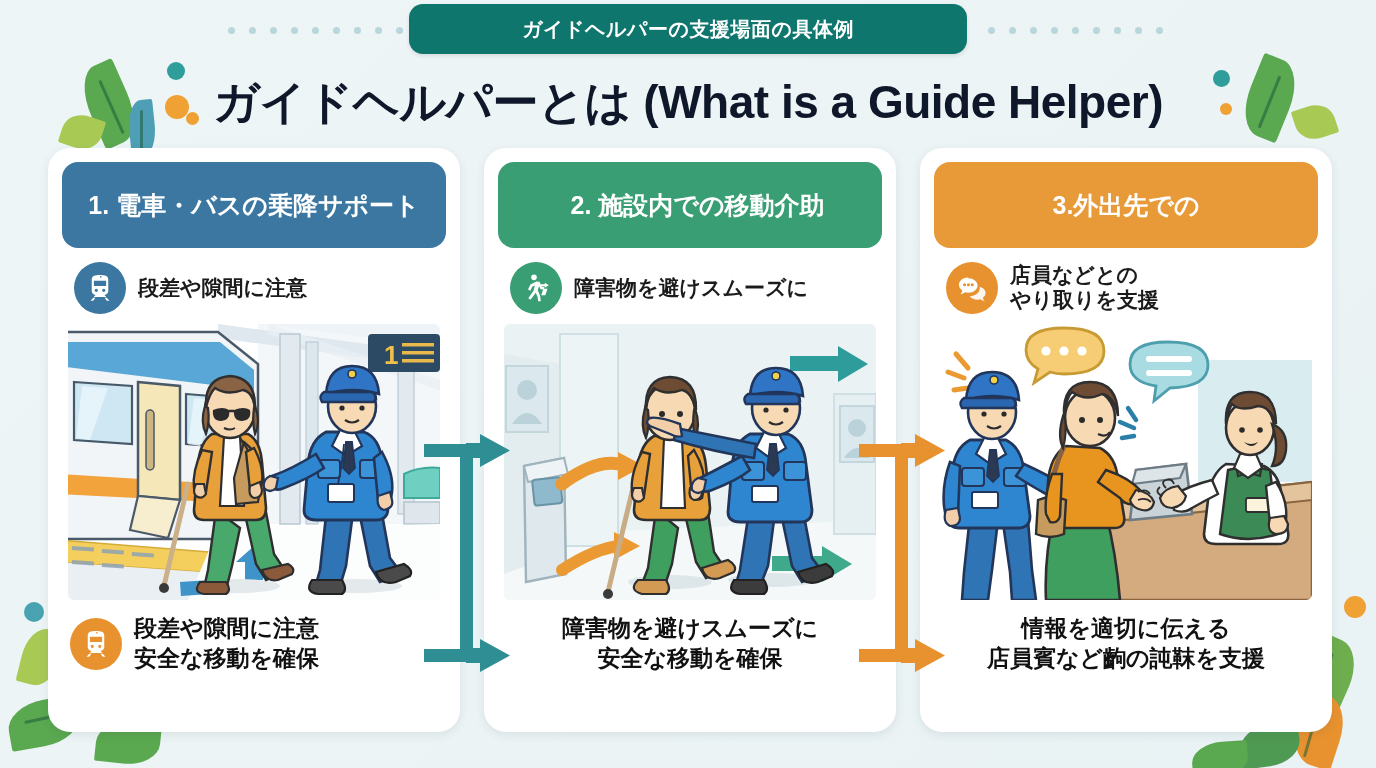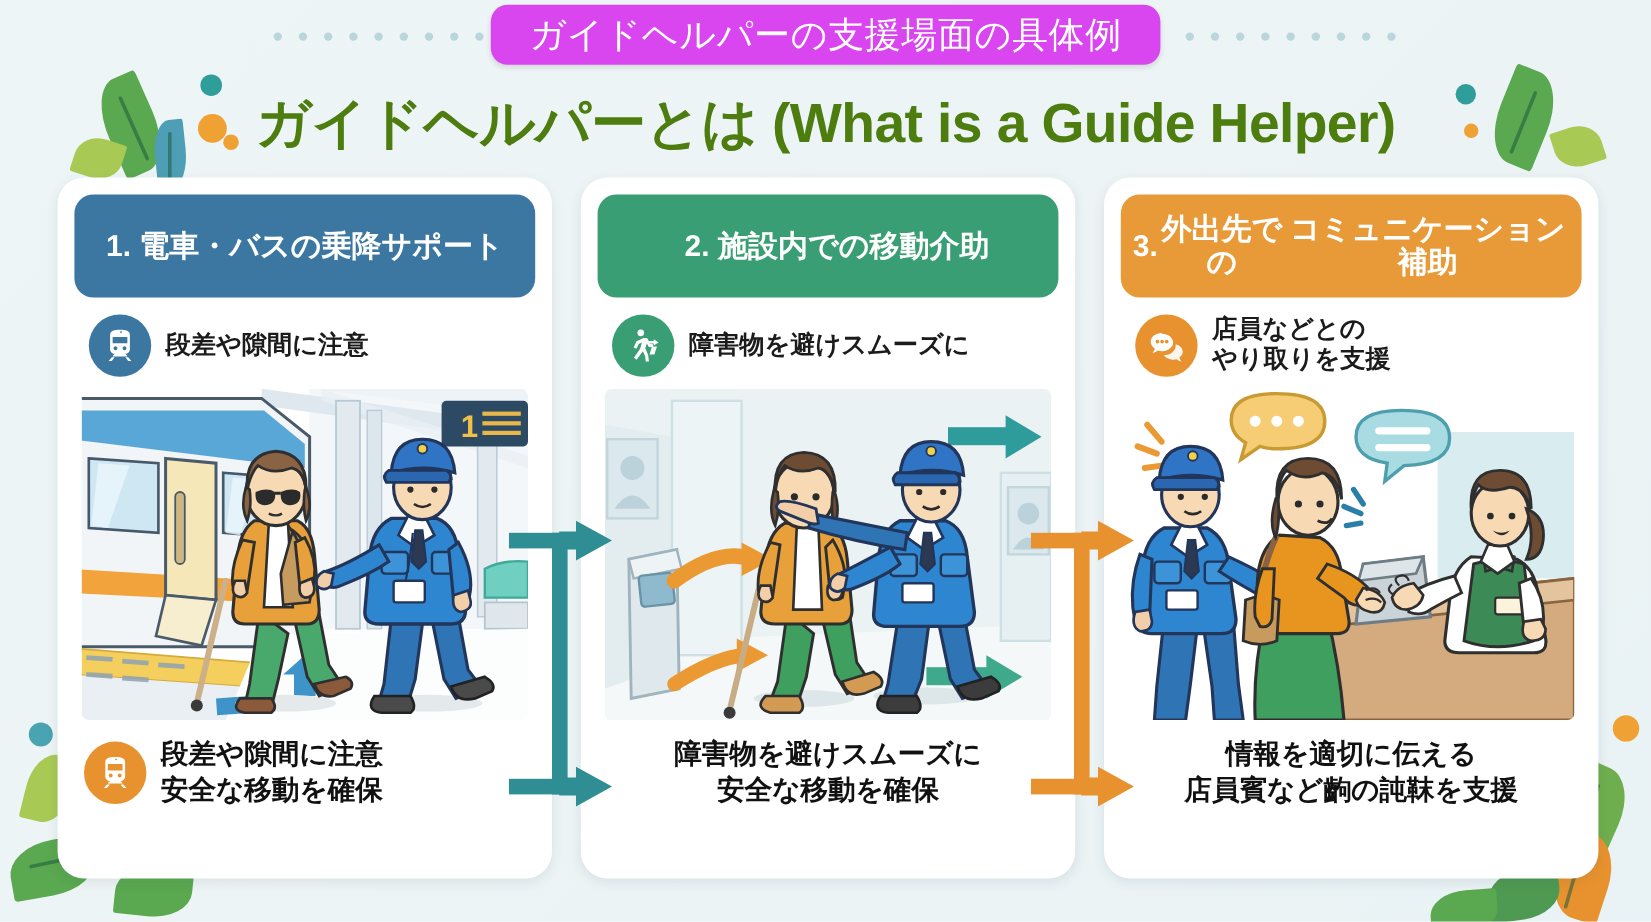--- a/index.html
+++ b/index.html
@@ -22,44 +22,44 @@
     position: absolute;
     background: rgba(30,90,60,.55);
     border-radius: 2px;
   }
 
   
   .badge {
     position: absolute;
     left: 409px; top: 4px;
     width: 558px; height: 50px;
-    background: #d946ef;
+    background: #0f766e;
     border-radius: 14px;
     display: flex; align-items: center; justify-content: center;
     color: #ffffff;
-    font-size: 30px; font-weight: normal;
+    font-size: 20px; font-weight: bold;
     letter-spacing: .5px;
     box-shadow: 0 2px 4px rgba(0,0,0,.10);
   }
   .dotline { position: absolute; top: 27px; display: flex; gap: 14px; }
   .dotline span {
     width: 7px; height: 7px; border-radius: 50%;
     background: #b9d6dc; display: block;
   }
   .dotline.left { left: 228px; }
   .dotline.right { left: 988px; }
 
   
   .title {
     position: absolute;
     left: 0; right: 0; top: 72px;
     text-align: center;
     font-size: 46px;
     font-weight: bold;
-    color: #4d7c0f;
+    color: #0f172a;
     letter-spacing: -.5px;
     white-space: nowrap;
   }
 
   
   .cards {
     position: absolute;
     left: 48px; top: 148px;
     width: 1284px; height: 584px;
     display: flex;
@@ -477,21 +477,20 @@
         <div>安全な移動を確保</div>
       </div>
     </div>
   </div>
 
   <div class="card">
     <div class="card-head c3">
       <span class="head-num">3.</span>
       <span class="head-stack">
         <span>外出先での</span>
-        <span>コミュニケーション補助</span>
       </span>
     </div>
 
     <div class="sub-row">
       <span class="icon-circle ic3">
         <svg width="32" height="32" viewBox="0 0 24 24" fill="#fff">
           <path d="M9.2 4.2C5.3 4.2 2.2 6.6 2.2 9.6c0 1.7 1 3.2 2.6 4.2-.2 1-.8 2-1.6 2.8 1.4-.2 2.6-.8 3.5-1.5.8.2 1.7.4 2.5.4 3.9 0 7-2.4 7-5.4s-3.1-5.5-7-5.5z"></path>
           <path d="M17.6 10.8c.1.4.2.9.2 1.3 0 3.3-3.3 5.9-7.4 6 1 1.6 3.2 2.7 5.8 2.7.8 0 1.5-.1 2.2-.3.8.7 1.9 1.2 3.1 1.4-.7-.7-1.2-1.6-1.4-2.5 1.3-.9 2.1-2.2 2.1-3.6 0-2.2-1.9-4.1-4.6-4.7z" opacity=".92"></path>
           <circle cx="6.4" cy="9.5" r="1.15" fill="#e8922f"></circle>
           <circle cx="9.3" cy="9.5" r="1.15" fill="#e8922f"></circle>

